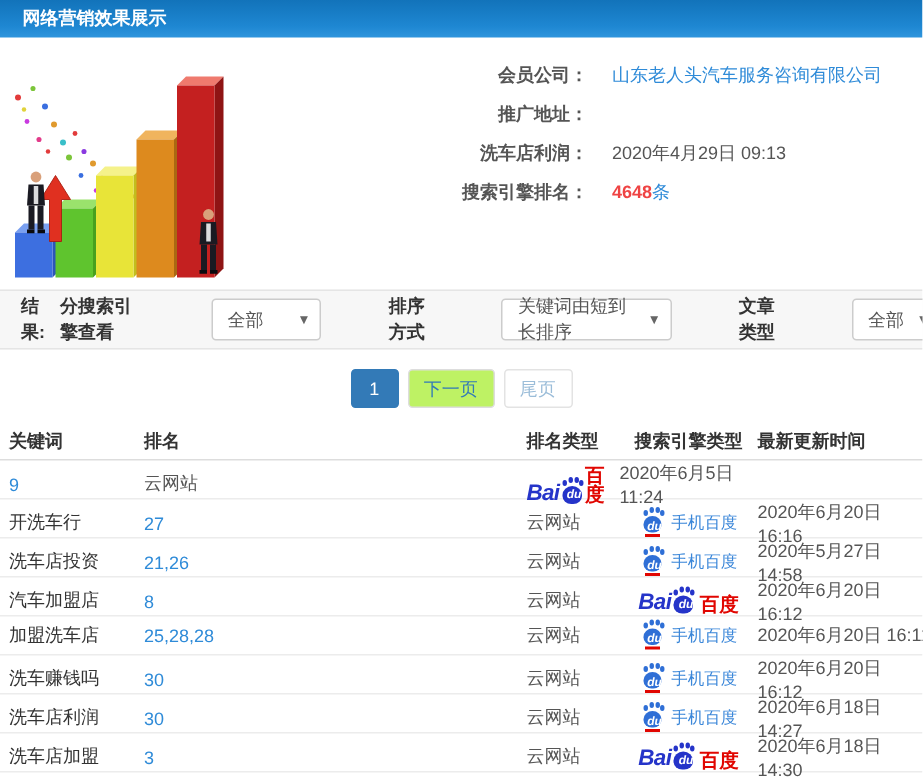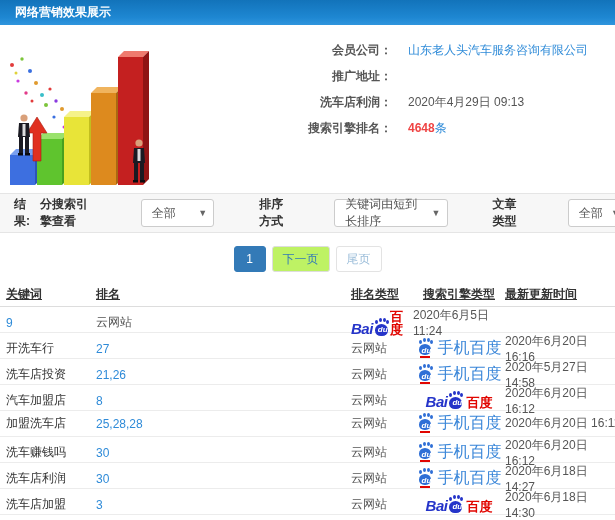--- a/index.html
+++ b/index.html
@@ -54,42 +54,42 @@
   }
   .page-current { background:#337ab7; color:#fff; border:1px solid #337ab7; }
   .page-next { background:#bef264; color:#337ab7; border:1px solid #ddd; }
   .page-last { background:#fff; color:#9bbdd9; border:1px solid #e3e3e3; }
   
   .tbl { width:615px; }
   .trow, .thead-row {
     display:grid; grid-template-columns:90px 255px 62px 92px 116px;
     align-items:center; height:26px; padding-left:6px;
   }
-  .thead-row { font-weight:bold; color:#333; border-bottom:1px solid #ddd; height:25px;text-decoration:underline; }
+  .thead-row { font-weight:bold; color:#333; border-bottom:1px solid #ddd; height:25px; }
   .trow { border-bottom:1px solid #ececec; }
   .c-rank { color:#2f8bd8; cursor:pointer; }
   .c-type { color:#555; }
   .c-time { color:#555; }
   .c-engine { display:flex; justify-content:center; align-items:center; }
   .th-engine { text-align:center; }
   
   .bd-logo { display:inline-flex; align-items:flex-end; line-height:1; }
   .bd-bai { color:#2534c9; font-size:15px; font-weight:bold; font-style:italic; letter-spacing:-0.5px; }
   .bd-name { color:#e10601; font-size:13px; font-weight:bold; margin-left:1px; }
   .paw { position:relative; display:inline-block; width:16px; height:16px; margin:0 1px; }
   .paw-pad { position:absolute; left:1px; top:4px; width:13px; height:12px; background:#2534c9; border-radius:50% 50% 45% 45%; }
   .paw-du { position:absolute; left:4px; top:6px; color:#fff; font-size:8px; font-weight:bold; font-style:italic;text-align:right; }
   .toe { position:absolute; width:3px; height:4px; background:#2534c9; border-radius:50%; }
   .t1{ left:1px; top:0; } .t2{ left:5px; top:-2px; } .t3{ left:9px; top:-2px; } .t4{ left:12px; top:0; }
   .sj-logo { display:inline-flex; align-items:center; }
   .sj-paw { position:relative; width:15px; height:17px; margin-right:5px; }
   .sj-paw .paw-pad { background:#2f6fd6; left:1px; top:4px; width:12px; height:11px; }
   .sj-paw .toe { background:#2f6fd6; }
   .paw-underline { position:absolute; left:2px; bottom:-1px; width:10px; height:2px; background:#e10601; }
-  .sj-name { color:#3b87d9; font-size:16px; }
+  .sj-name { color:#3b87d9; font-size:11px; }
 </style>
 </head>
 <body>
 
 <div class="topbar">
   <span>网络营销效果展示</span>
 </div>
 
 <div class="info-section">
   <div class="chart-wrap">

